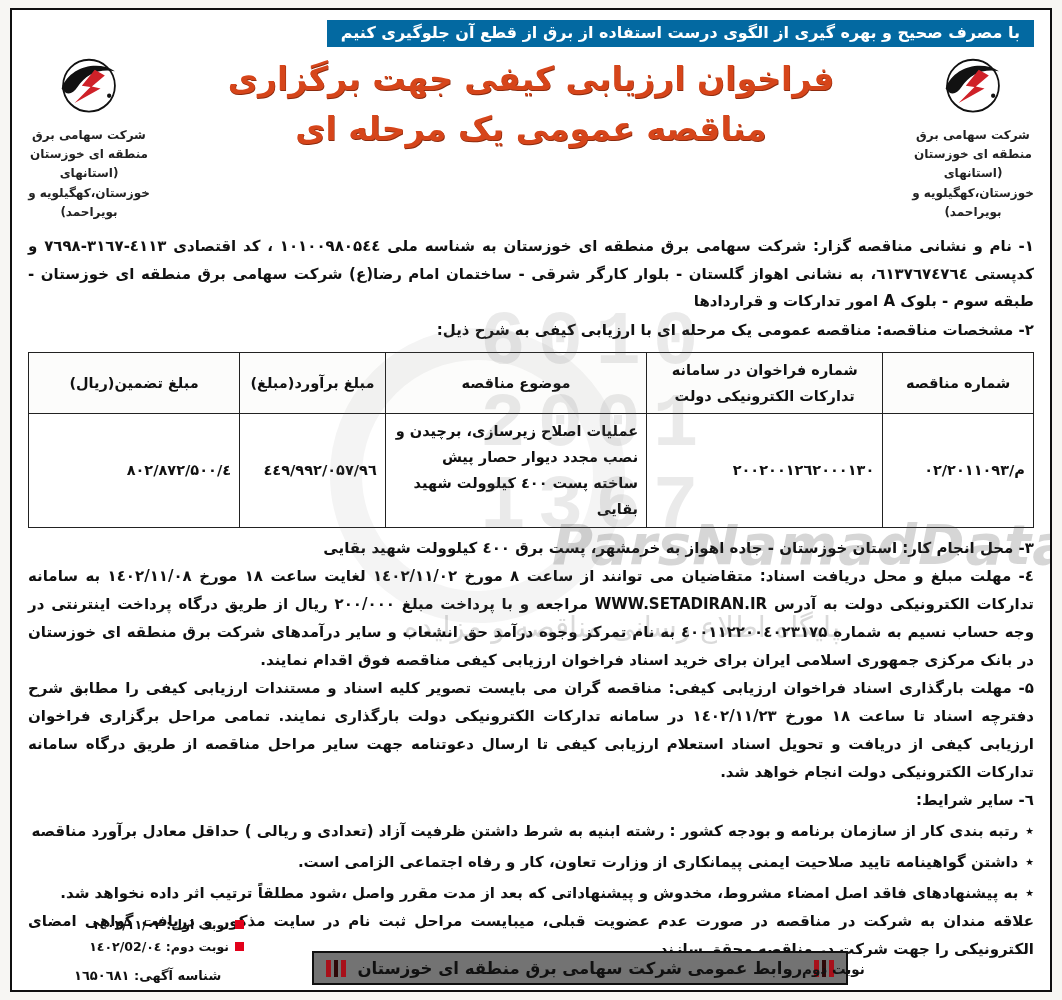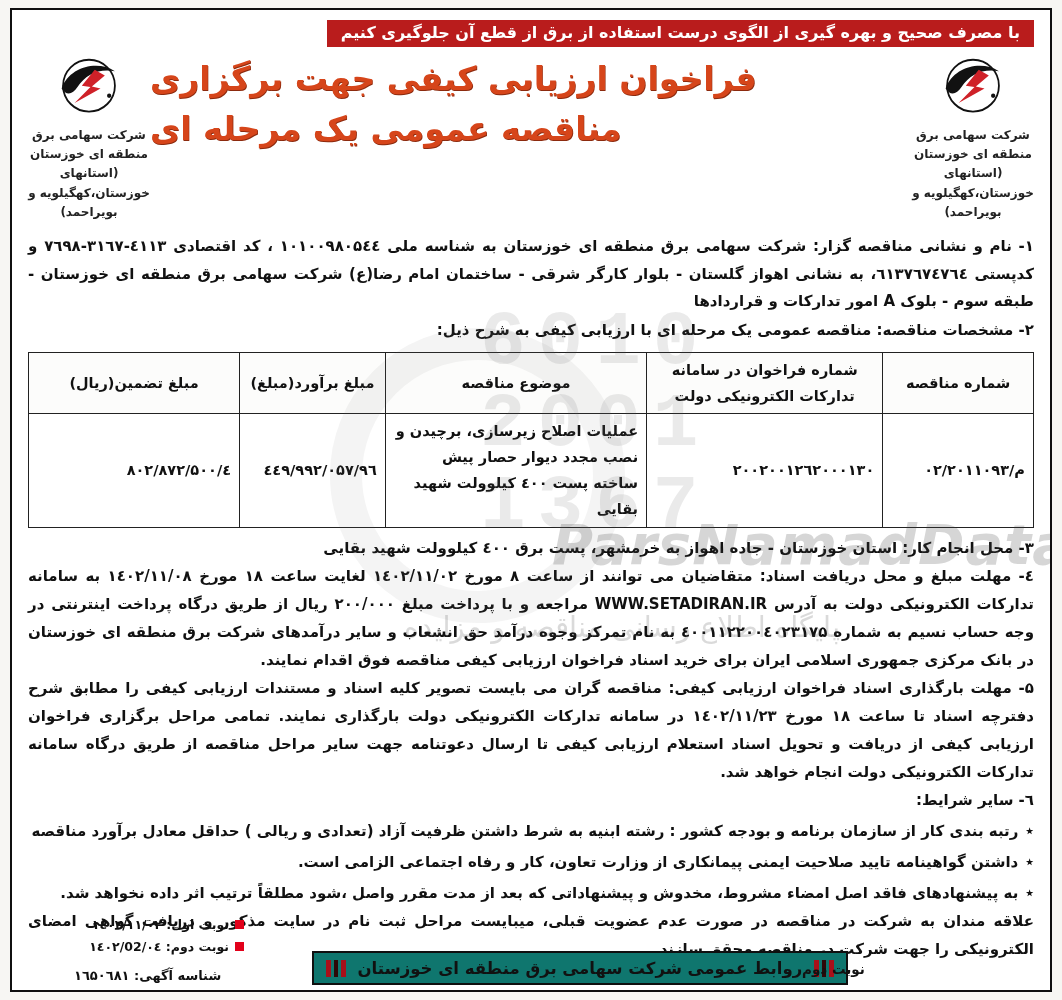--- a/index.html
+++ b/index.html
@@ -16,31 +16,31 @@
     border: 2.5px solid #101010;
     padding: 10px 16px 8px 16px;
     direction: rtl;
     color: #111;
     overflow: hidden;
   }
   
   .banner-row { text-align: right; }
   .banner {
     display: inline-block;
-    background: #b91c1c; color: #fff;
+    background: #0369a1; color: #fff;
     font-size: 16px; font-weight: bold;
     padding: 3px 14px 5px 14px;
     letter-spacing: 0.2px;
   }
   
   .masthead { display: flex; align-items: flex-start; margin-top: 3px; }
   .logo-box { flex: 0 0 122px; text-align: center; padding-top: 4px; }
   .logo-box svg { width: 76px; height: 72px; display: block; margin: 0 auto; }
   .logo-cap { font-size: 12px; font-weight: bold; line-height: 1.6; color: #222; }
-  .title-wrap { flex: 1; text-align: left; padding-top: 4px; }
+  .title-wrap { flex: 1; text-align: center; padding-top: 4px; }
   .title-line {
     font-size: 33px; font-weight: bold; line-height: 1.5;
     color: #d6451a;
     text-shadow: 0.6px 0.8px 0 #8c2a0e;
     letter-spacing: -0.5px;
   }
   
   .doc { font-size: 15px; font-weight: bold; line-height: 1.85; text-align: justify; margin-top: 11px; }
   .doc p { margin: 1px 0; }
   .bullet .bmark { font-size: 16px; margin-left: 7px; }
@@ -61,21 +61,21 @@
     width: 170px; font-size: 12.5px; font-weight: bold;
     line-height: 1.75; white-space: nowrap; text-align: right;
   }
   .sq { display: inline-block; width: 9px; height: 9px; background: #e2001a; margin-left: 6px; }
   .ad-id { position: absolute; left: 62px; bottom: 7px; font-size: 13px; font-weight: bold; white-space: nowrap; }
   .footer-bar {
     position: absolute; left: 300px; bottom: 5px;
     height: 34px;
     display: flex; align-items: center; gap: 12px;
     border: 2.5px solid #101010;
-    padding: 0 12px; background: #0f766e;
+    padding: 0 12px; background: #737373;
     white-space: nowrap;
   }
   .bar-text { font-size: 16.5px; font-weight: bold; }
   .bars { display: flex; gap: 3px; align-items: center; }
   .bars i { display: block; width: 4.5px; height: 17px; background: #a8101a; }
   .bars i:nth-child(2) { background: #2d0808; }
   .edition { position: absolute; left: 790px; bottom: 13px; font-size: 13.5px; font-weight: bold; white-space: nowrap; margin-top: 42px; }
   
   .wm { position: absolute; pointer-events: none; z-index: 6; }
   .wm-circle {

